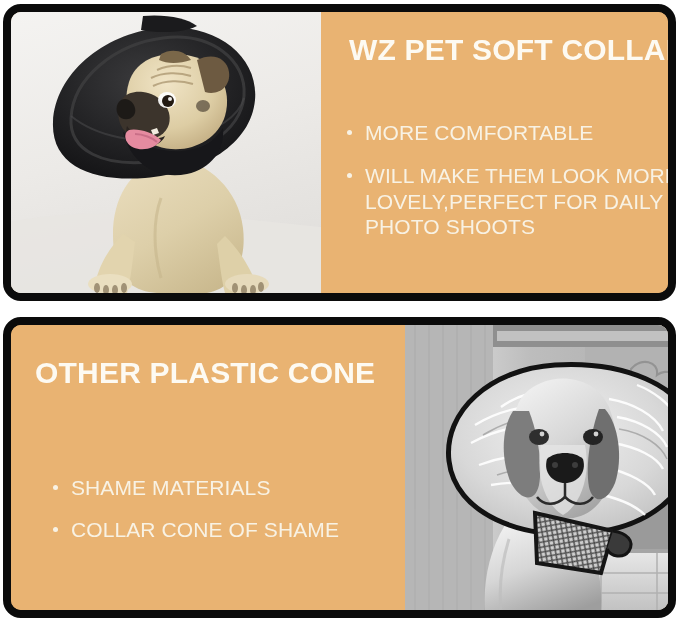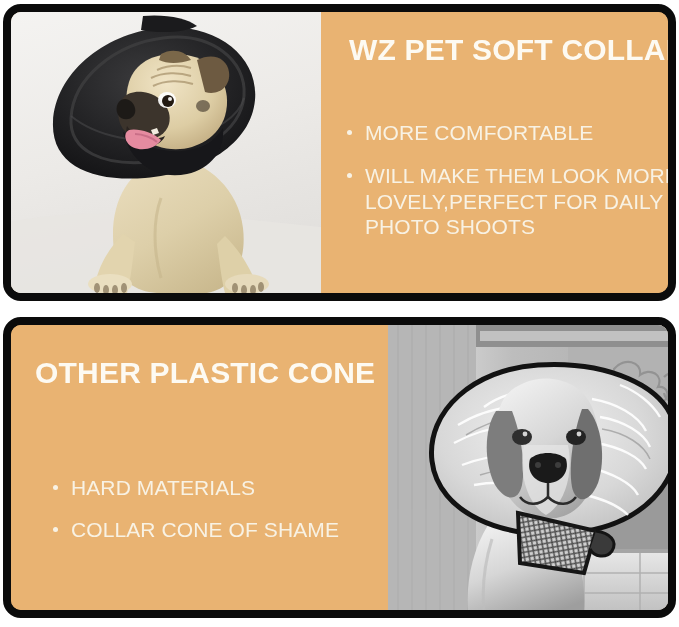--- a/index.html
+++ b/index.html
@@ -66,21 +66,21 @@
   .photo svg { display: block; width: 100%; height: 100%; }
 
   
   .content {
     flex: 1 1 auto;
     background: #e9b372;
     position: relative;
     box-sizing: border-box;
   }
   .content-right { padding: 22px 12px 10px 24px; }
-  .content-left  { padding: 32px 13px 10px 20px; }
+  .content-left  { padding: 32px 30px 10px 20px; }
 
   .panel-title {
     color: #fdfaf2;
     font-weight: bold;
     font-size: 30px;
     letter-spacing: 0.2px;
     line-height: 1.05;
     white-space: nowrap;
     margin: 0;
   }
@@ -223,21 +223,21 @@
     </div>
   </div>
 
   <div class="panel panel-bottom">
 
     <div class="content content-left">
       <h2 class="panel-title title-bottom">OTHER PLASTIC CONE</h2>
       <ul class="feature-list list-bottom">
         <li class="feature-item">
           <span class="bullet"></span>
-          <span class="feature-text">HARD MATERIALS</span>
+          <span class="feature-text">SHAME MATERIALS</span>
         </li>
         <li class="feature-item">
           <span class="bullet"></span>
           <span class="feature-text">COLLAR CONE OF SHAME</span>
         </li>
       </ul>
     </div>
 
     <div class="photo photo-lab">
       <svg viewBox="0 0 312 285" preserveAspectRatio="xMidYMid slice" aria-hidden="true">

